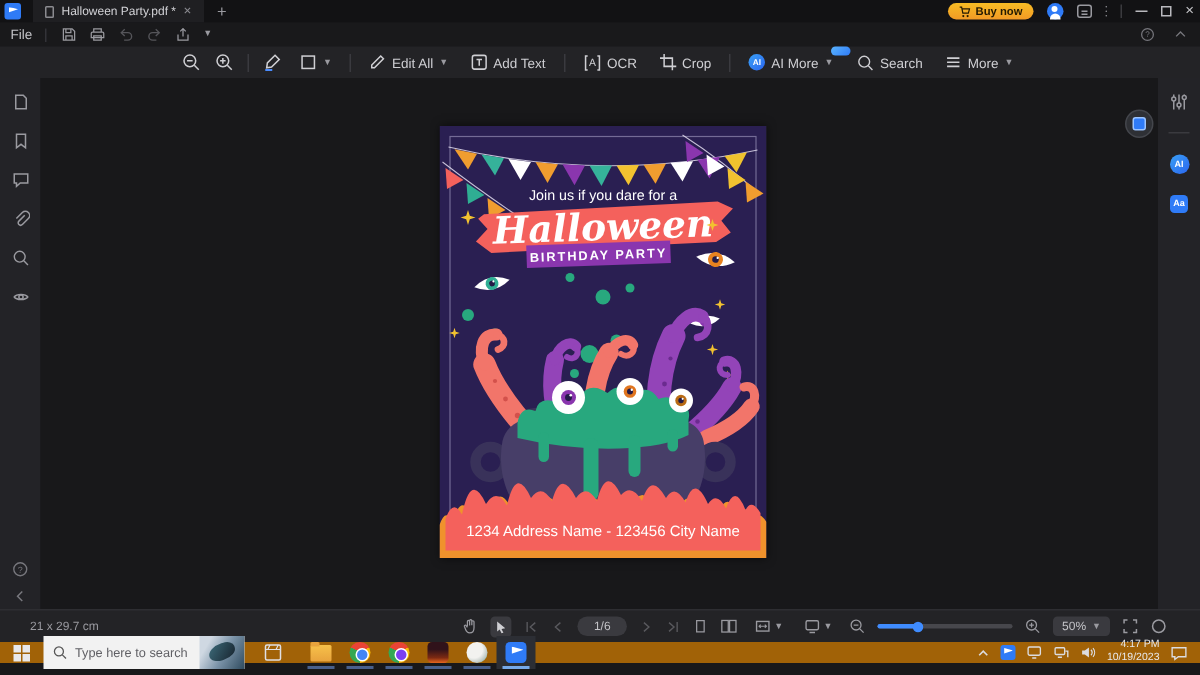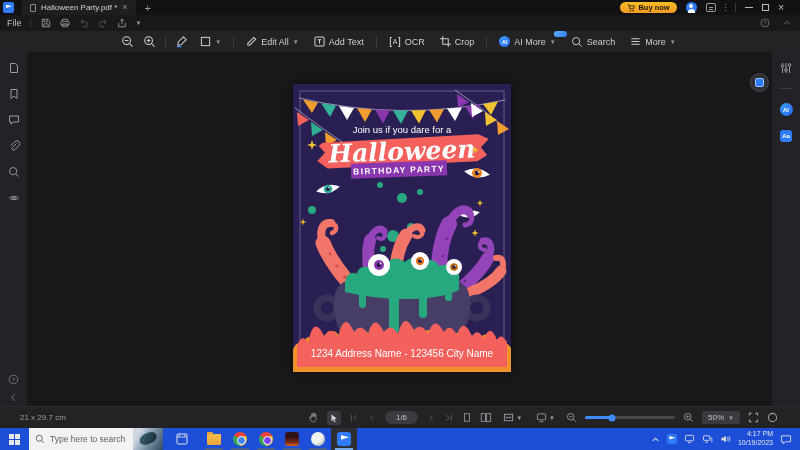--- a/index.html
+++ b/index.html
@@ -8,21 +8,21 @@
   .screen { position:absolute; inset:0; width:800px; height:450px; }
 
   
   .titlebar { position:absolute; top:0; left:0; right:0; height:15px; background:#121214; display:flex; align-items:center; }
   .app-logo { width:11px; height:11px; margin-left:3px; border-radius:2px; background:#2f7bf7; position:relative; flex:0 0 auto; }
   .app-logo::after { content:""; position:absolute; left:3px; top:2.5px; width:6px; height:6px; background:#fff; clip-path:polygon(0 0,100% 28%,0 60%); }
   .tab { margin-left:8px; height:15px; display:flex; align-items:center; gap:5px; background:#1f1f22; padding:0 8px; font-size:8px; color:#d2d2d6; }
   .tab-doc-ic { width:6px; height:8px; border:1px solid #8b8b90; border-radius:1px; }
   .tab-close { color:#8a8a90; font-size:9px; line-height:1; }
   .new-tab { color:#9a9aa0; font-size:11px; margin-left:9px; }
-  .tb-right { margin-left:auto; display:flex; align-items:center; gap:9px; padding-right:16px; }
+  .tb-right { margin-left:auto; display:flex; align-items:center; gap:9px; padding-right:4px; }
   .buy-now { display:flex; align-items:center; gap:3px; background:linear-gradient(180deg,#f7bc24,#f29a25); color:#241a02; font-size:7.5px; font-weight:bold; border-radius:6px; padding:1px 7px; height:11px; }
   .avatar { width:11px; height:11px; border-radius:50%; background:#2f7bf7; position:relative; }
   .avatar::before { content:""; position:absolute; left:3.5px; top:2px; width:4px; height:4px; border-radius:50%; background:#fff; }
   .avatar::after { content:""; position:absolute; left:2px; top:6.5px; width:7px; height:4px; border-radius:3.5px 3.5px 0 0; background:#fff; }
   .feedback-ic { width:10px; height:9px; border:1px solid #9a9aa0; border-radius:2px; position:relative; }
   .feedback-ic::after { content:""; position:absolute; left:2px; top:3px; width:4px; height:1px; background:#9a9aa0; box-shadow:0 2px 0 #9a9aa0; }
   .kebab { display:flex; flex-direction:column; gap:1.5px; }
   .kebab i { width:1.5px; height:1.5px; border-radius:50%; background:#9a9aa0; }
   .win-divider { width:1px; height:9px; background:#3a3a3e; }
   .win-min { width:8px; height:1px; background:#b9b9be; }
@@ -71,21 +71,21 @@
   .sb-center { position:absolute; left:50%; transform:translateX(-50%); display:flex; align-items:center; gap:8px; }
   .chip { background:#3a3a3f; border-radius:3px; padding:2px; display:flex; align-items:center; justify-content:center; }
   .pill { background:#3a3a3f; border-radius:8px; padding:2px 11px; color:#c4c4c8; }
   .sb-right { position:absolute; right:22px; display:flex; align-items:center; gap:8px; }
   .slider { width:90px; height:3px; border-radius:2px; background:#47474c; position:relative; }
   .slider .fill { position:absolute; left:0; top:0; bottom:0; width:30%; background:#3f8cff; border-radius:2px; }
   .slider .thumb { position:absolute; left:30%; top:50%; transform:translate(-50%,-50%); width:7px; height:7px; border-radius:50%; background:#3f8cff; }
   .zoom-pill { background:#3a3a3f; border-radius:3px; padding:2px 6px; display:flex; gap:4px; align-items:center; color:#c4c4c8; }
 
   
-  .taskbar { position:absolute; top:428px; left:0; right:0; height:22px; background:#1d4ed8; display:flex; align-items:center; }
+  .taskbar { position:absolute; top:428px; left:0; right:0; height:14px; background:#a16207; display:flex; align-items:center; }
   .start { padding:0 9px; display:flex; align-items:center; }
   .win-logo { display:grid; grid-template-columns:5px 5px; grid-gap:1px; }
   .win-logo i { width:5px; height:5px; background:#e8e8ea; }
   .tb-search { width:134px; height:22px; background:#f2f2f2; display:flex; align-items:center; gap:5px; padding-left:6px; position:relative; overflow:hidden; }
   .tb-search input { border:none; outline:none; background:transparent; font-size:8.5px; width:80px; font-family:"Liberation Sans",sans-serif; color:#333; }
   .tb-search input::placeholder { color:#5f5f64; }
   .search-deco { position:absolute; right:0; top:0; width:30px; height:22px; background:linear-gradient(120deg,#cfd8e2 20%,#7b93a8 55%,#2e4a5e); }
   .search-deco::after { content:""; position:absolute; left:6px; top:5px; width:18px; height:11px; border-radius:60% 40% 55% 45%; background:linear-gradient(135deg,#3d6b7a,#17232e); transform:rotate(-18deg); }
   .taskview { margin:0 12px; }
   .apps { display:flex; align-items:center; }

